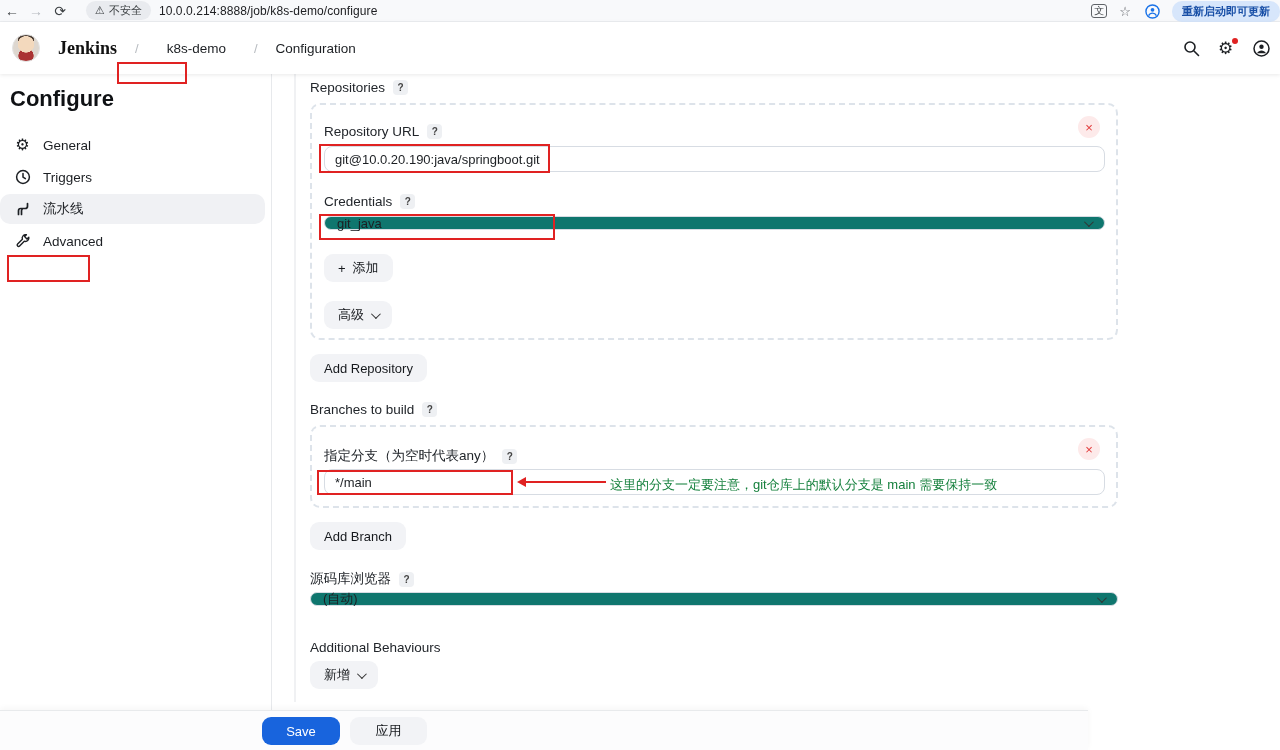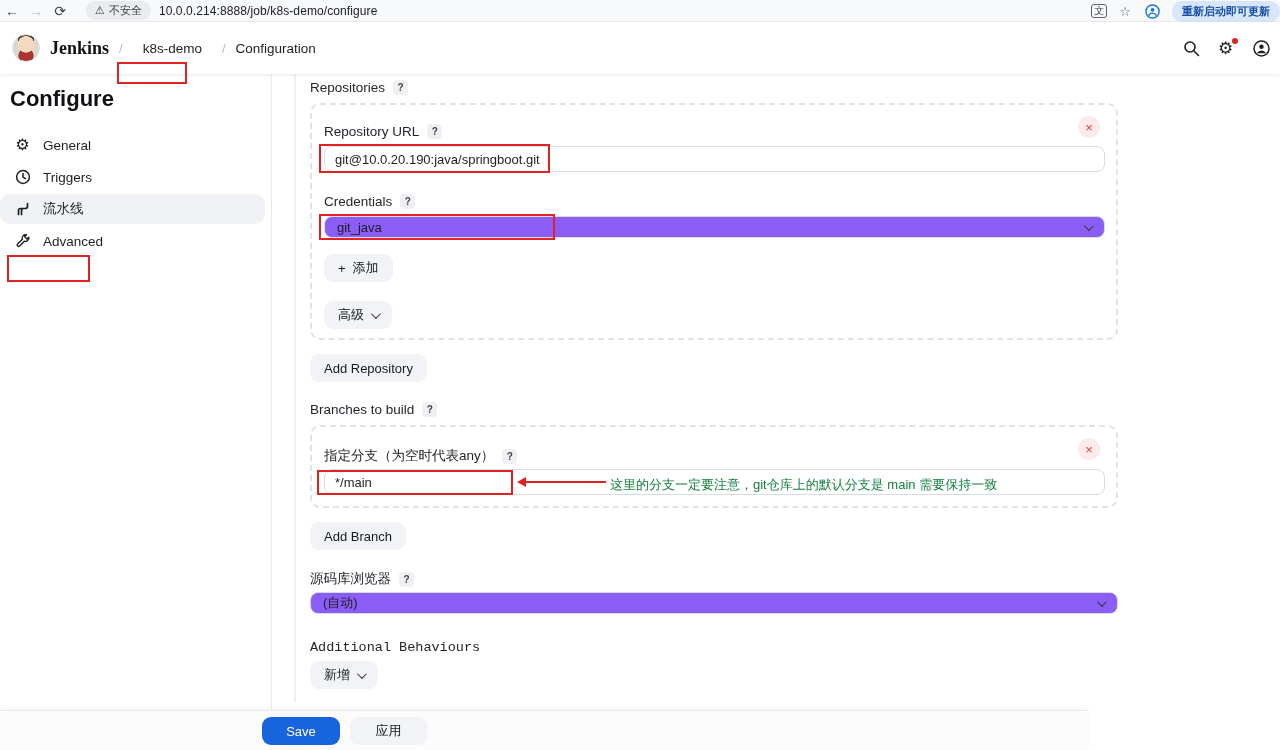--- a/index.html
+++ b/index.html
@@ -18,21 +18,21 @@
   .browser-right { position:absolute; right:0; top:0; height:22px; display:flex; align-items:center; }
   .tr-ic { font-size:10px; border:1px solid #5f6368; border-radius:3px; padding:0 2px;
            color:#3c4043; margin-right:12px; line-height:12px; }
   .star-ic { font-size:13px; color:#5f6368; margin-right:14px; }
   .profile-ic { width:15px; height:15px; margin-right:12px; }
   .update-pill { background:#d7e6fb; color:#174ea6; font-size:11px; font-weight:bold;
                  border-radius:10px; padding:3px 10px; white-space:nowrap; }
 
   
   .jk-header { position:absolute; left:0; top:22px; width:1280px; height:52px; background:#fff;
-               box-shadow:0 1px 4px rgba(0,0,0,.09); display:flex; align-items:center; z-index:5; }
+               box-shadow:0 1px 4px rgba(0,0,0,.09); display:flex; align-items:center; z-index:5;gap:8px; }
   .jk-logo { width:28px; height:28px; border-radius:50%; margin-left:12px;
              background:
                radial-gradient(circle at 50% 36%, #f3d9bd 0 38%, transparent 40%),
                radial-gradient(circle at 50% 80%, #a33 0 30%, transparent 32%),
                radial-gradient(circle at 50% 18%, #4a3c33 0 30%, transparent 34%),
                #ded7cf;
              border:1px solid #e4e4e4; }
   .jk-brand { font-family:"Liberation Serif","DejaVu Serif",serif; font-weight:bold;
               font-size:18px; color:#111; margin-left:10px; }
   .jk-sep { color:#b7bbc0; font-size:13px; margin:0 10px; }
@@ -59,21 +59,21 @@
 
   
   .label { position:absolute; font-size:13.5px; color:#22262b; display:flex; align-items:center; gap:8px;justify-content:flex-end; }
   .help { width:15px; height:15px; background:#eef0f3; border-radius:4px; font-size:10px;
           font-weight:bold; color:#444; display:inline-flex; align-items:center;
           justify-content:center; cursor:pointer; }
   .panel { position:absolute; border:2px dashed #dde3ea; border-radius:10px; background:#fff; }
   .tf { position:absolute; height:26px; border:1px solid #d7dce3; border-radius:8px; background:#fff;
         font-size:13px; color:#1c1f23; padding:0 10px;
         font-family:"Liberation Sans","DejaVu Sans",sans-serif; }
-  .sel { position:absolute; height:22px; border:1px solid #d7dce3; border-radius:8px; background:#8b5cf6;
+  .sel { position:absolute; height:14px; border:1px solid #d7dce3; border-radius:8px; background:#0f766e;
          font-size:13px; color:#1c1f23; display:flex; align-items:center; padding:0 12px; cursor:pointer; }
   .sel .chev { position:absolute; right:13px; }
   .chev { width:7px; height:7px; border-right:1.6px solid #333; border-bottom:1.6px solid #333;
           transform:rotate(45deg) translateY(-2px); display:inline-block; }
   .btn-gray { position:absolute; background:#f2f3f6; border:none; border-radius:9px; height:28px;
               padding:0 14px; font-size:13px; color:#16191d; display:inline-flex; align-items:center;
               gap:7px; cursor:pointer; font-family:inherit; }
   .close-chip { position:absolute; width:22px; height:22px; border-radius:50%; background:#fdeaea;
                 color:#e23b3b; font-size:13px; display:flex; align-items:center; justify-content:center;
                 cursor:pointer; }
@@ -237,21 +237,21 @@
 
 <div class="label" style="left:310px; top:570px;">
   <span>源码库浏览器</span>
   <span class="help">?</span>
 </div>
 <div class="sel" style="left:310px; top:592px; width:808px;">
   <span>(自动)</span>
   <span class="chev"></span>
 </div>
 
-<div class="label" style="left:310px; top:640px;font-family:Liberation Mono, monospace;">
+<div class="label" style="left:310px; top:640px;">
   <span>Additional Behaviours</span>
 </div>
 <button class="btn-gray" style="left:310px; top:661px;">
   <span>新增</span>
   <span class="chev"></span>
 </button>
 
 <div class="footer">
   <button class="btn-save">Save</button>
   <button class="btn-apply">应用</button>

